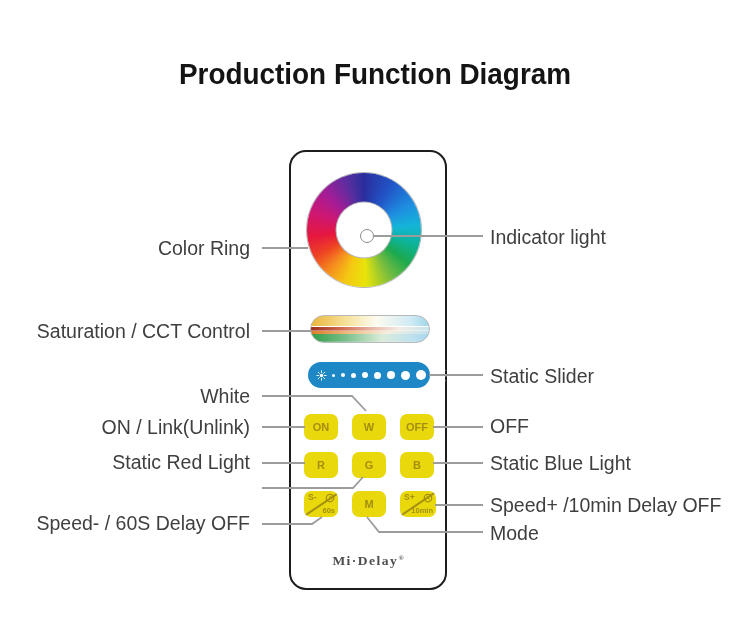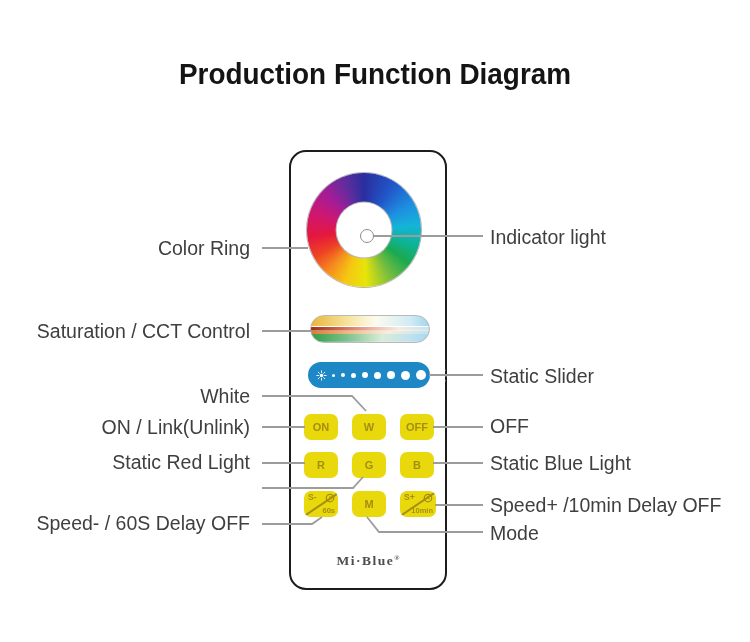--- a/index.html
+++ b/index.html
@@ -178,21 +178,21 @@
   <button class="btn speed" style="left:400px;top:491px;width:36px;">
     <span class="s-lab">S+</span>
     <span class="slash"></span>
     <svg class="clock" width="10" height="10" viewBox="0 0 12 12">
       <circle cx="6" cy="6" r="4.5" fill="none" stroke="#a38f10" stroke-width="1.5"></circle>
       <path d="M6 3.6 L6 6 L8 7.2" fill="none" stroke="#a38f10" stroke-width="1.2"></path>
     </svg>
     <span class="s-sub">10min</span>
   </button>
 
-  <div class="logo"><span>Mi·Blue</span><sup>®</sup></div>
+  <div class="logo"><span>Mi·Delay</span><sup>®</sup></div>
 
   <svg class="connectors">
     <polyline points="262,248 308,248"></polyline>
     <polyline points="374,236 483,236"></polyline>
     <polyline points="262,331 312,331"></polyline>
     <polyline points="429,375 483,375"></polyline>
     <polyline points="262,396 352,396 366,411"></polyline>
     <polyline points="262,427 305,427"></polyline>
     <polyline points="433,427 483,427"></polyline>
     <polyline points="262,463 305,463"></polyline>

